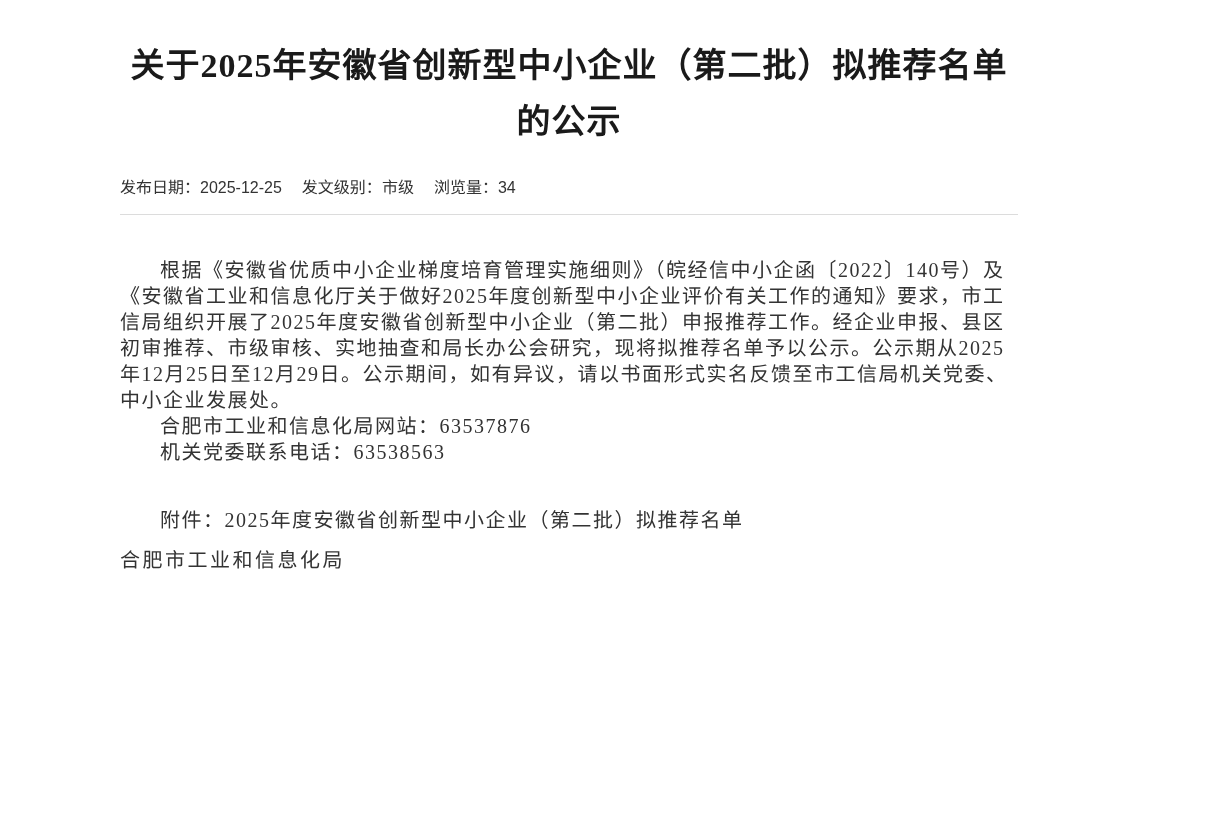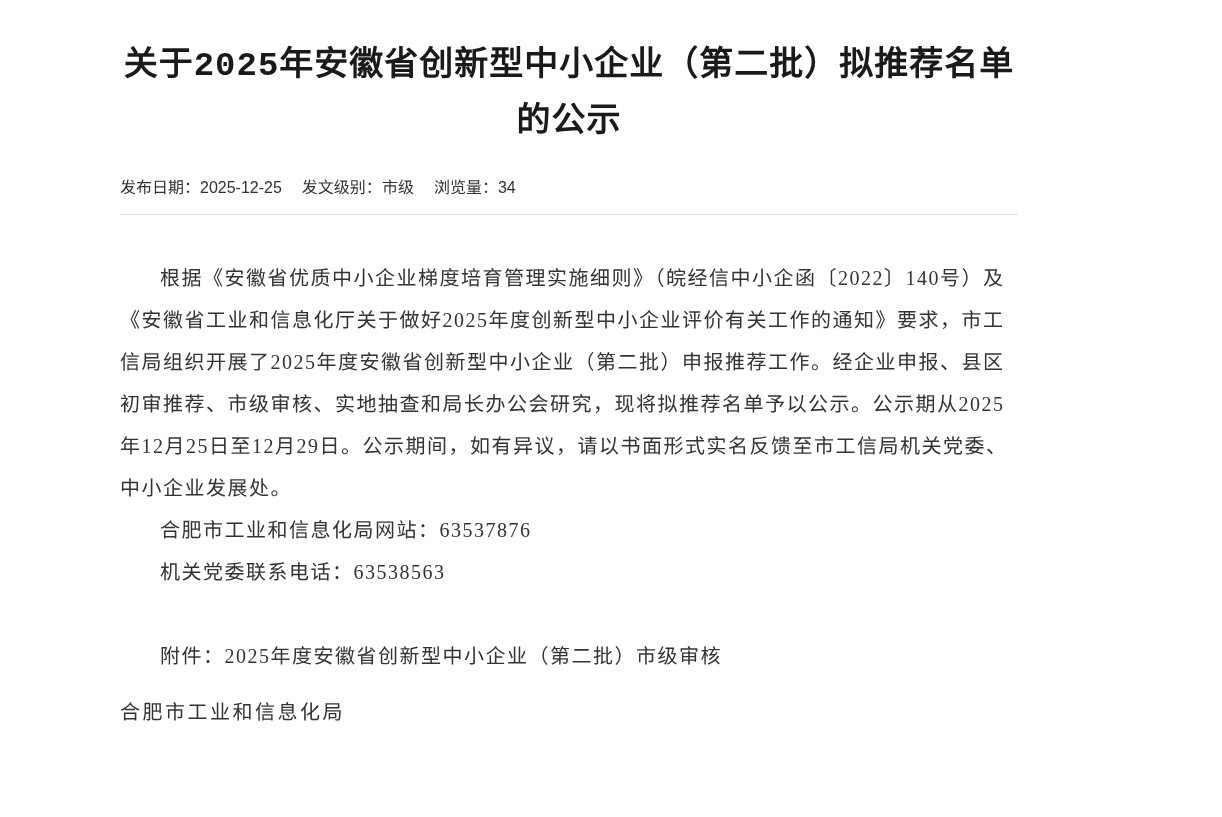--- a/index.html
+++ b/index.html
@@ -14,21 +14,21 @@
     overflow: hidden;
     font-family: "Liberation Sans", "DejaVu Sans", sans-serif;
   }
   .container {
     margin-left: 120px;
     width: 898px;
     padding-top: 38px;
   }
   .title {
     margin: 0;
-    font-family: Liberation Mono, monospace;
+    font-family: Liberation Serif, serif;
     font-size: 34px;
     font-weight: bold;
     color: #1a1a1a;
     text-align: center;
     line-height: 56px;
     letter-spacing: 1px;
   }
   .meta {
     margin-top: 26px;
     display: flex;
@@ -44,21 +44,21 @@
     margin-top: 14px;
     border: none;
     border-top: 1px solid #dcdcdc;
     height: 0;
     width: 100%;
   }
   .article {
     margin-top: 42px;
     font-family: "Liberation Serif", "DejaVu Serif", serif;
     font-size: 20px;
-    line-height: 42px;
+    line-height: 26px;
     color: #333333;
     letter-spacing: 1.5px;
   }
   .article p {
     margin: 0;
   }
   .indent {
     text-indent: 2em;
   }
   .blank-line {
@@ -93,21 +93,21 @@
   <div class="article">
 
     <p class="indent">根据《安徽省优质中小企业梯度培育管理实施细则》（皖经信中小企函〔2022〕140号）及《安徽省工业和信息化厅关于做好2025年度创新型中小企业评价有关工作的通知》要求，市工信局组织开展了2025年度安徽省创新型中小企业（第二批）申报推荐工作。经企业申报、县区初审推荐、市级审核、实地抽查和局长办公会研究，现将拟推荐名单予以公示。公示期从2025年12月25日至12月29日。公示期间，如有异议，请以书面形式实名反馈至市工信局机关党委、中小企业发展处。</p>
 
     <p class="indent"><span>合肥市工业和信息化局网站：</span><span>63537876</span></p>
 
     <p class="indent"><span>机关党委联系电话：</span><span>63538563</span></p>
 
     <div class="blank-line"></div>
 
-    <p class="indent"><span>附件：</span><span>2025年度安徽省创新型中小企业（第二批）市级审核</span></p>
+    <p class="indent"><span>附件：</span><span>2025年度安徽省创新型中小企业（第二批）拟推荐名单</span></p>
 
     <div class="signature">
       <p class="sig-org">合肥市工业和信息化局</p>
     </div>
 
   </div>
 
 </div>
 
 </body></html>

